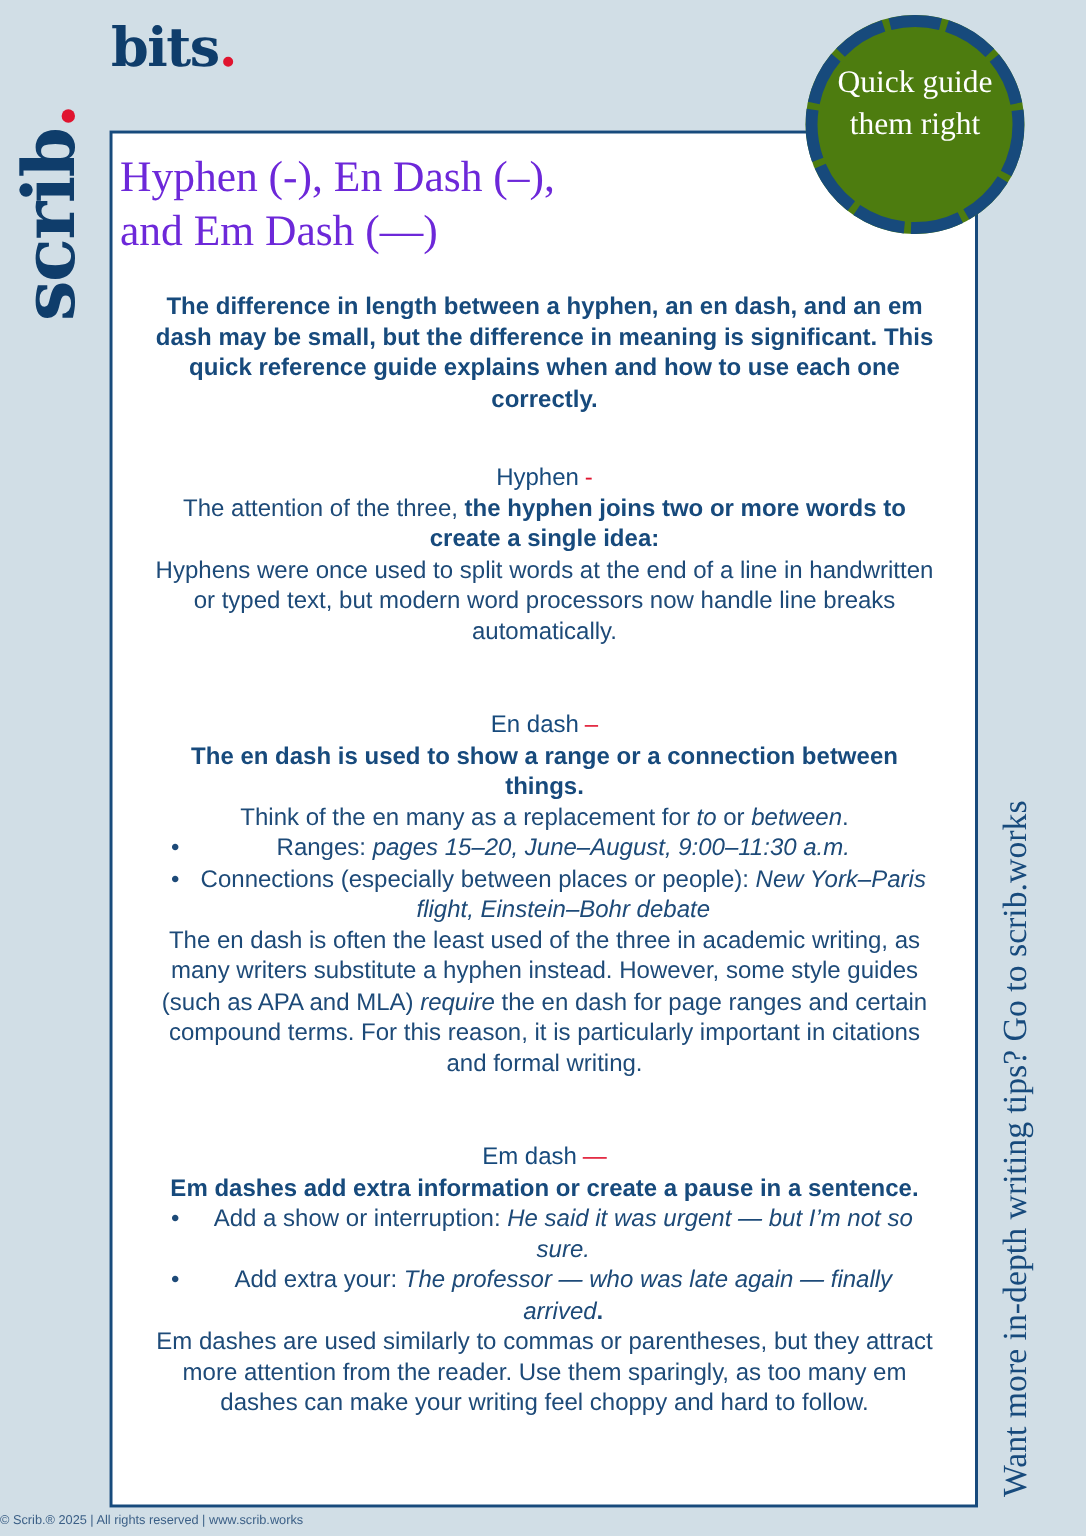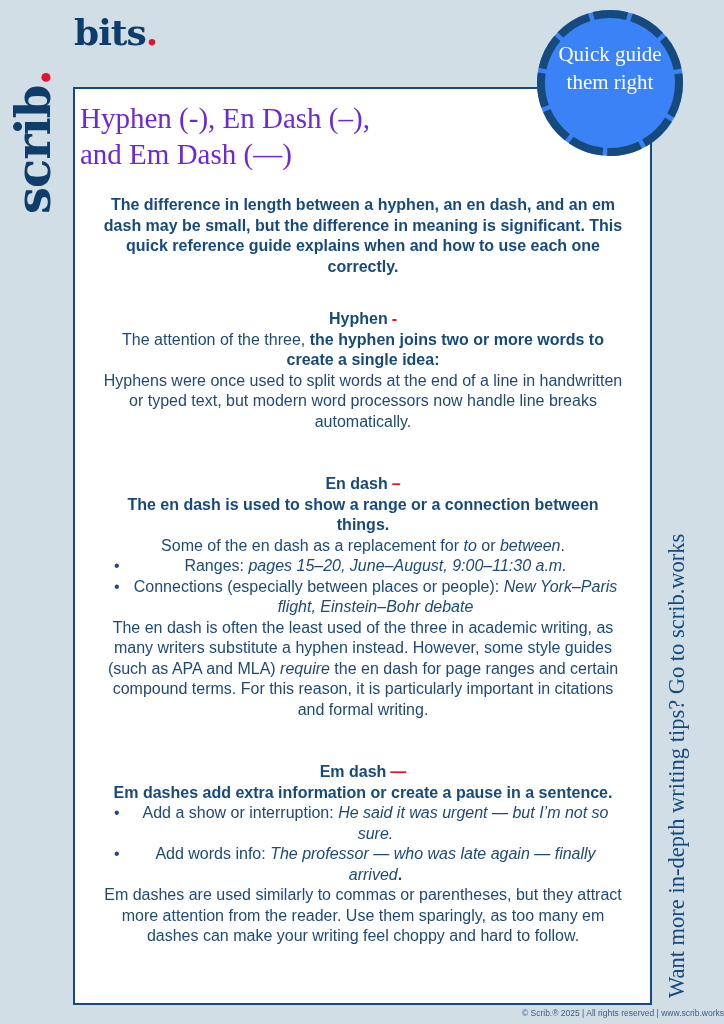--- a/index.html
+++ b/index.html
@@ -27,54 +27,54 @@
     position:absolute; left:73px; top:87px; width:575px; height:914px;
     background:#ffffff; border:2px solid #174a7c; box-sizing:content-box;
   }
   .title {
     position:absolute; left:80px; top:100px; margin:0;
     font-family:"Liberation Serif", "DejaVu Serif", serif;
     font-weight:normal; font-size:29px; line-height:36px; color:#6d28d9;
   }
   .badge {
     position:absolute; left:537px; top:10px; width:146px; height:146px;
-    border-radius:50%; background:#3b82f6;
+    border-radius:50%; background:#4d7c0f;
     box-shadow:0 0 0 0 transparent;
   }
   .badge-ring {
     position:absolute; left:0; top:0; width:146px; height:146px;
   }
   .badge-text {
     position:absolute; left:0; top:30px; width:146px; text-align:center;
     font-family:"Liberation Serif", "DejaVu Serif", serif;
     color:#ffffff; font-size:21px; line-height:28px;
   }
   .content {
     position:absolute; left:103px; top:195px; width:520px;
     font-size:16px; line-height:20.5px; color:#1d4a78;text-align:center;
   }
   .intro { font-weight:bold; color:#174a7c; margin:0 0 32px 0; }
-  .sec-h { font-weight:bold; color:#174a7c; margin:0; }
+  .sec-h { font-weight:normal; color:#174a7c; margin:0; }
   .sec-h .dash { color:#e0142f; margin-left:4px; }
   .lead-bold { font-weight:bold; color:#174a7c; }
   p { margin:0; }
   ul { margin:0; padding:0 0 0 25px; list-style:none; }
   ul li { position:relative; }
   ul li:before { content:"\2022"; position:absolute; left:-14px; }
   em { font-style:italic; }
   .section { margin-bottom:42px; }
   .side-cta {
     position:absolute; left:677px; top:690px;
     transform:rotate(-90deg); transform-origin:0 0;
     font-family:"Liberation Serif", "DejaVu Serif", serif;
     font-size:22.5px; color:#174a7c; white-space:nowrap;
     top:998px; left:664px;
   }
   .footer {
-    position:absolute; left:0; width:724px; top:1008px; text-align:right;
+    position:absolute; left:0; width:724px; top:1008px; text-align:left;
     font-size:8.5px; color:#3b5f86;
   }
 </style>
 </head>
 <body>
 
 <div class="logo-bits"><span>bits</span><span class="logo-dot">.</span></div>
 
 <div class="logo-scrib"><span>scrib</span><span class="logo-dot">.</span></div>
 
@@ -100,34 +100,34 @@
 
   <div class="section">
     <p class="sec-h"><span>Hyphen</span><span class="dash">-</span></p>
     <p><span>The attention of the three, </span><span class="lead-bold">the hyphen joins two or more words to create a single idea:</span></p>
     <p>Hyphens were once used to split words at the end of a line in handwritten or typed text, but modern word processors now handle line breaks automatically.</p>
   </div>
 
   <div class="section">
     <p class="sec-h"><span>En dash</span><span class="dash">–</span></p>
     <p class="lead-bold">The en dash is used to show a range or a connection between things.</p>
-    <p><span>Some of the en dash as a replacement for </span><em>to</em><span> or </span><em>between</em><span>.</span></p>
+    <p><span>Think of the en many as a replacement for </span><em>to</em><span> or </span><em>between</em><span>.</span></p>
     <ul>
       <li><span>Ranges: </span><em>pages 15–20, June–August, 9:00–11:30 a.m.</em></li>
       <li><span>Connections (especially between places or people): </span><em>New York–Paris flight, Einstein–Bohr debate</em></li>
     </ul>
     <p><span>The en dash is often the least used of the three in academic writing, as many writers substitute a hyphen instead. However, some style guides (such as APA and MLA) </span><em>require</em><span> the en dash for page ranges and certain compound terms. For this reason, it is particularly important in citations and formal writing.</span></p>
   </div>
 
   <div class="section">
     <p class="sec-h"><span>Em dash</span><span class="dash">—</span></p>
     <p class="lead-bold">Em dashes add extra information or create a pause in a sentence.</p>
     <ul>
       <li><span>Add a show or interruption: </span><em>He said it was urgent — but I’m not so sure.</em></li>
-      <li><span>Add words info: </span><em>The professor — who was late again — finally arrived</em><strong>.</strong></li>
+      <li><span>Add extra your: </span><em>The professor — who was late again — finally arrived</em><strong>.</strong></li>
     </ul>
     <p>Em dashes are used similarly to commas or parentheses, but they attract more attention from the reader. Use them sparingly, as too many em dashes can make your writing feel choppy and hard to follow.</p>
   </div>
 </div>
 
 <div class="side-cta">Want more in-depth writing tips? Go to scrib.works</div>
 
 <div class="footer">© Scrib.® 2025 | All rights reserved | www.scrib.works</div>
 
 </body></html>

